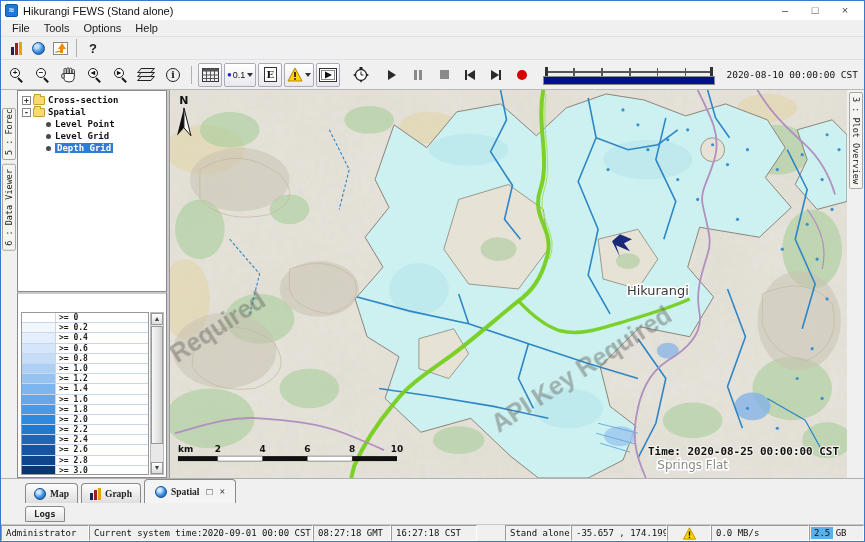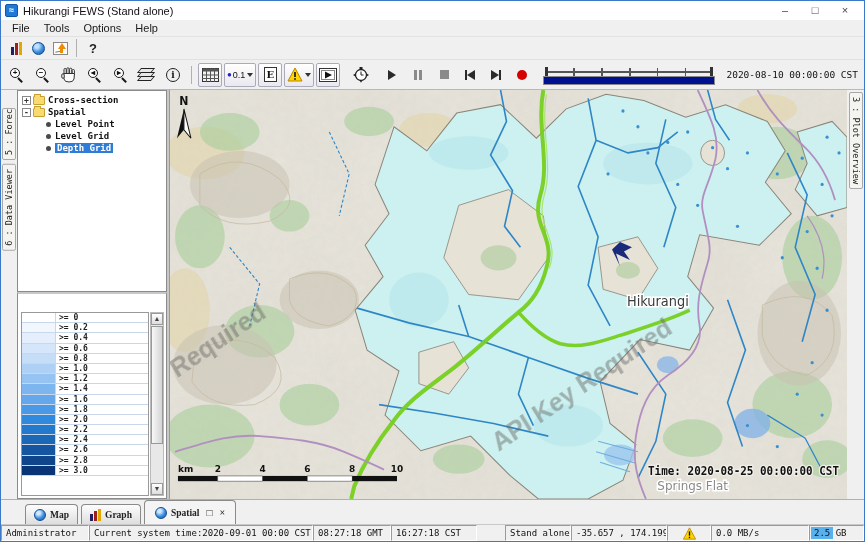--- a/index.html
+++ b/index.html
@@ -610,20 +610,23 @@
       <span>Graph</span>
     </div>
     <div class="btab active">
       <span class="mini-globe"></span>
       <span>Spatial</span>
       <span class="tab-ctl">□</span>
       <span class="tab-ctl">×</span>
     </div>
   </div>
 
+  <div class="logs-row">
+    <div class="logs-btn">Logs</div>
+  </div>
 
   <div class="statusbar">
     <div class="scell c-user">Administrator</div>
     <div class="scell c-sys">Current system time:2020-09-01 00:00 CST</div>
     <div class="scell c-gmt">08:27:18 GMT</div>
     <div class="scell c-loc">16:27:18 CST</div>
     <div class="scell c-mode">Stand alone</div>
     <div class="scell c-coord">-35.657 , 174.199</div>
     <div class="scell c-warn">
       <svg width="15" height="13" viewBox="0 0 16 15">

